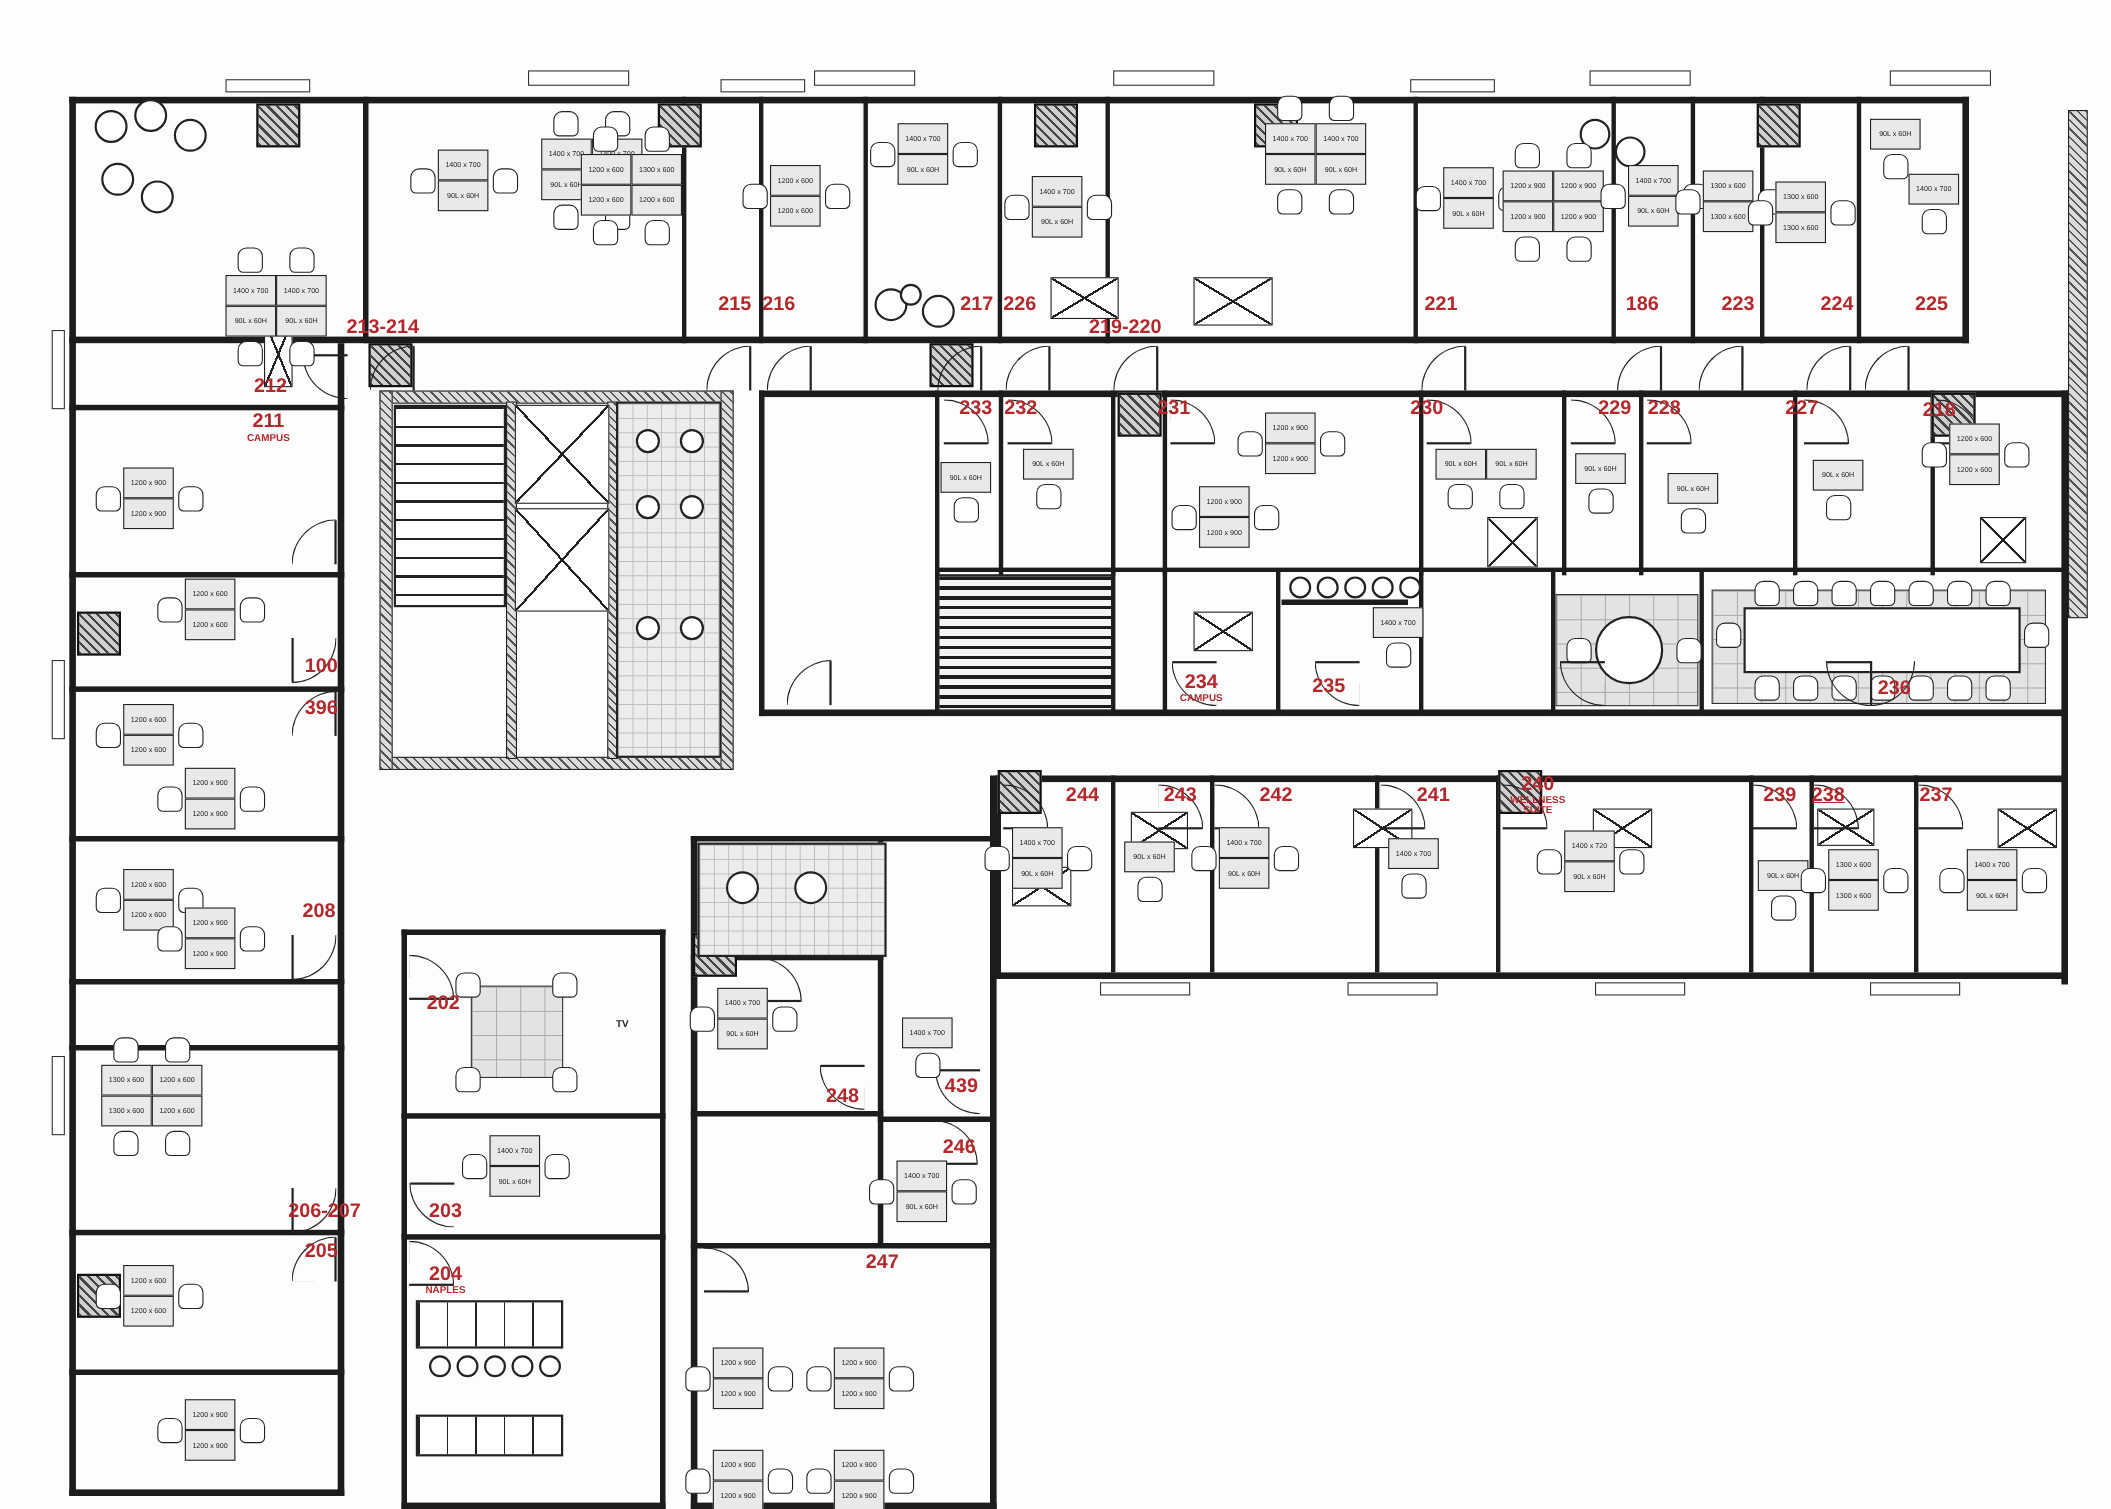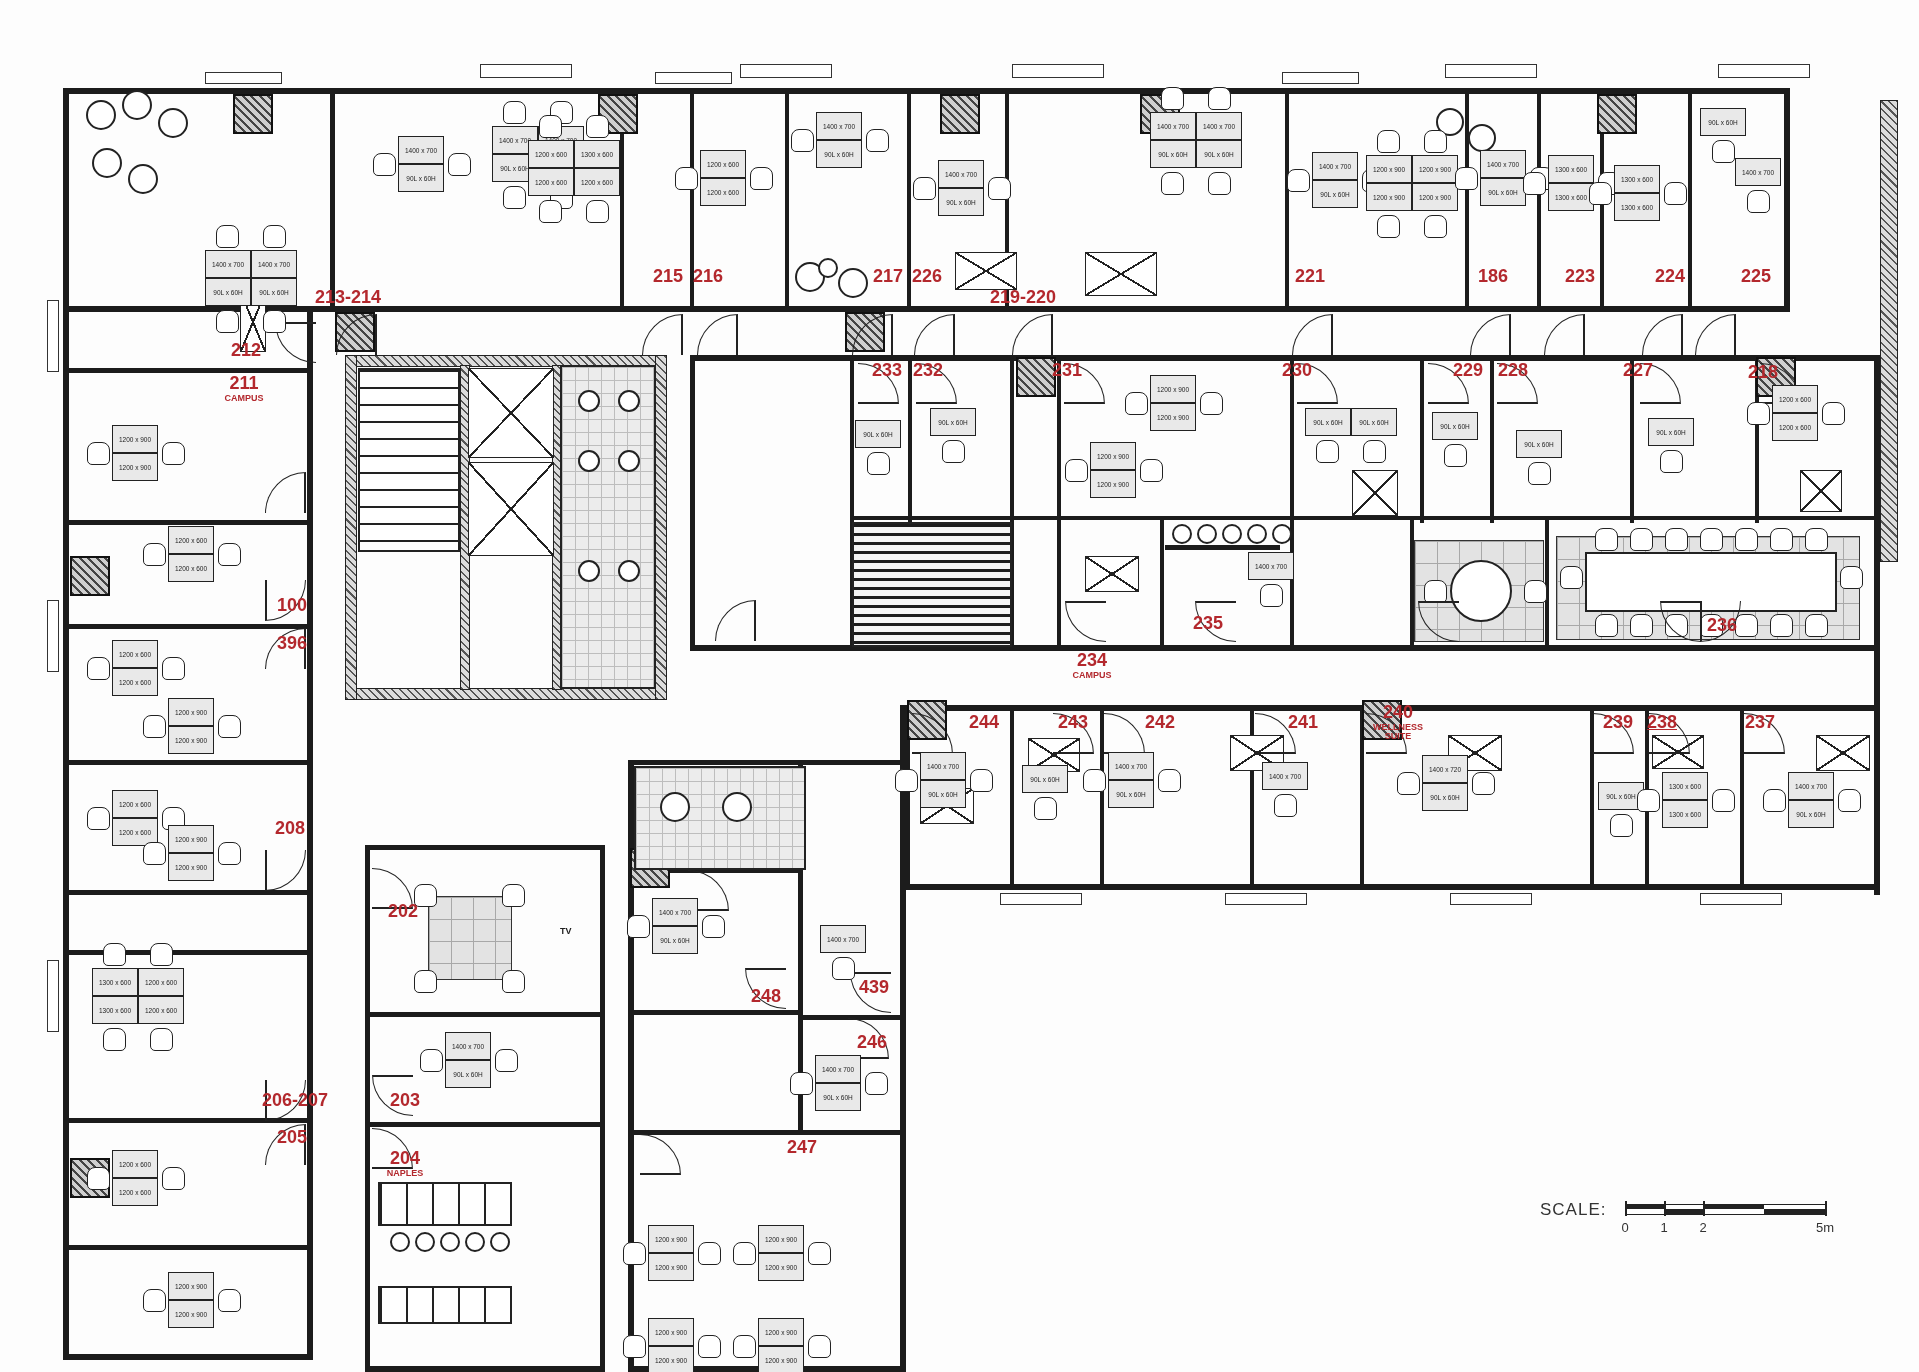--- a/index.html
+++ b/index.html
@@ -49,37 +49,20 @@
 </style>
 </head>
 <body>
 
 <div class="canvas" id="plan">
 
   <div class="ann" style="left:396px;top:398px;">+0.90</div>
 
   <div class="ann" style="left:560px;top:926px;font-size:9px;">TV</div>
 
-  <div class="scalebar">
-    <span class="scale-title">SCALE:</span>
-    <div class="bar-outline"></div>
-    <div class="bar-seg" style="left:85px;top:8px;width:39px;height:5px;"></div>
-    <div class="bar-seg" style="left:124px;top:13px;width:39px;height:5px;"></div>
-    <div class="bar-seg" style="left:163px;top:8px;width:61px;height:5px;"></div>
-    <div class="bar-seg" style="left:224px;top:13px;width:61px;height:5px;"></div>
-    <div id="scale-ticks"></div>
-  <div class="bar-tick" style="left: 85px;"></div>
-      <span class="scale-num" style="left: 85px;">0</span>
-      <div class="bar-tick" style="left: 124px;"></div>
-      <span class="scale-num" style="left: 124px;">1</span>
-      <div class="bar-tick" style="left: 163px;"></div>
-      <span class="scale-num" style="left: 163px;">2</span>
-      <div class="bar-tick" style="left: 285px;"></div>
-      <span class="scale-num" style="left: 285px;">5m</span>
-    </div>
 <div class="wall" style="left: 63px; top: 88px; width: 1727px; height: 6px;"></div>
     <div class="wall" style="left: 63px; top: 88px; width: 6px; height: 1272px;"></div>
     <div class="wall" style="left: 63px; top: 1354px; width: 250px; height: 6px;"></div>
     <div class="wall" style="left: 1784px; top: 88px; width: 6px; height: 224px;"></div>
     <div class="wall" style="left: 330px; top: 88px; width: 5px; height: 224px;"></div>
     <div class="wall" style="left: 620px; top: 88px; width: 4px; height: 224px;"></div>
     <div class="wall" style="left: 690px; top: 88px; width: 4px; height: 224px;"></div>
     <div class="wall" style="left: 785px; top: 88px; width: 4px; height: 224px;"></div>
     <div class="wall" style="left: 907px; top: 88px; width: 4px; height: 224px;"></div>
     <div class="wall" style="left: 1005px; top: 88px; width: 4px; height: 224px;"></div>
@@ -320,21 +303,21 @@
     <div class="room-label" style="left: 887px; top: 370px;"><span>233</span></div>
     <div class="room-label" style="left: 928px; top: 370px;"><span>232</span></div>
     <div class="room-label" style="left: 1067px; top: 370px;"><span>231</span></div>
     <div class="room-label" style="left: 1297px; top: 370px;"><span>230</span></div>
     <div class="room-label" style="left: 1468px; top: 370px;"><span>229</span></div>
     <div class="room-label" style="left: 1513px; top: 370px;"><span>228</span></div>
     <div class="room-label" style="left: 1638px; top: 370px;"><span>227</span></div>
     <div class="room-label" style="left: 1763px; top: 372px;"><span>218</span></div>
     <div class="room-label" style="left: 292px; top: 605px;"><span>100</span></div>
     <div class="room-label" style="left: 292px; top: 643px;"><span>396</span></div>
-    <div class="room-label" style="left: 1092px; top: 625px; margin-top: 40px;"><span>234</span><span class="room-sub">CAMPUS</span></div>
+    <div class="room-label" style="left: 1092px; top: 625px;"><span>234</span><span class="room-sub">CAMPUS</span></div>
     <div class="room-label" style="left: 1208px; top: 623px;"><span>235</span></div>
     <div class="room-label" style="left: 1722px; top: 625px;"><span>236</span></div>
     <div class="room-label" style="left: 290px; top: 828px;"><span>208</span></div>
     <div class="room-label" style="left: 403px; top: 911px;"><span>202</span></div>
     <div class="room-label" style="left: 984px; top: 722px;"><span>244</span></div>
     <div class="room-label" style="left: 1073px; top: 722px;"><span>243</span></div>
     <div class="room-label" style="left: 1160px; top: 722px;"><span>242</span></div>
     <div class="room-label" style="left: 1303px; top: 722px;"><span>241</span></div>
     <div class="room-label" style="left: 1398px; top: 722px;"><span>240</span><span class="room-sub">WELLNESS SUITE</span></div>
     <div class="room-label" style="left: 1618px; top: 722px;"><span>239</span></div>

